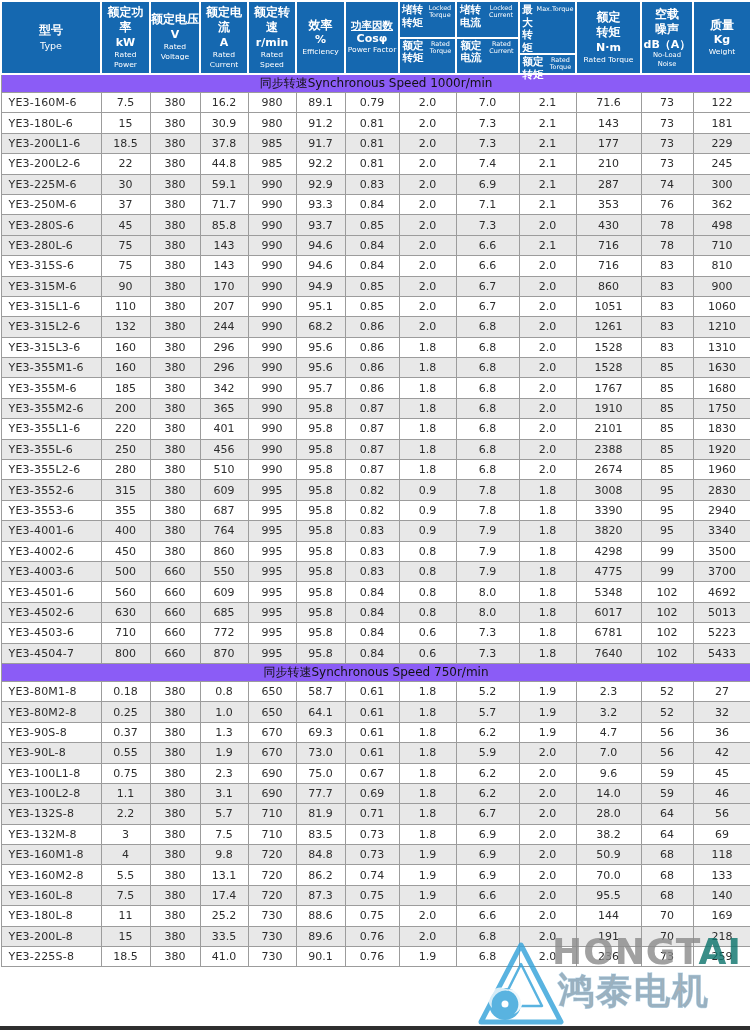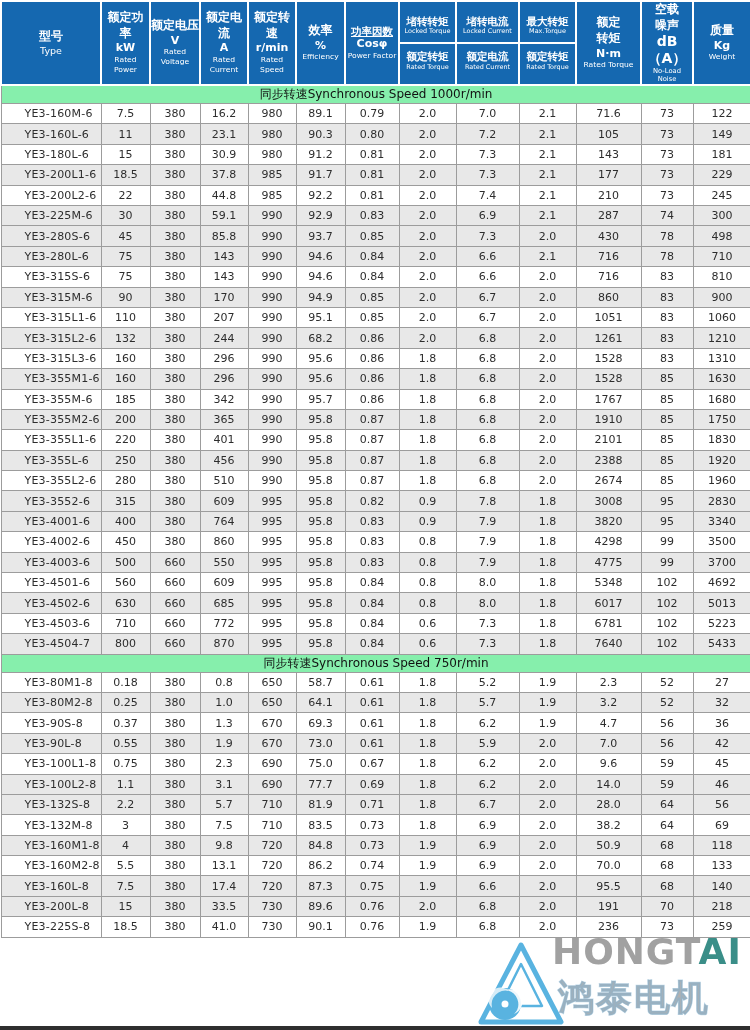--- a/index.html
+++ b/index.html
@@ -8,43 +8,43 @@
   table { border-collapse:collapse; table-layout:fixed; width:750px; }
   
   thead th { background:#1568b0; color:#fff; border:2px solid #ffffff; padding:0;
              vertical-align:middle; font-weight:bold; }
   thead tr { height:73px; }
   .hz  { font-size:12px; font-weight:bold; line-height:1.3; }
   .hu  { font-size:11px; font-weight:bold; line-height:1.25; }
   .he  { font-size:8px;  font-weight:normal; line-height:1.3; transform:scale(.95); }
   .he-type { font-size:10px; font-weight:normal; }
   .hz-sm { font-size:10.5px; font-weight:bold; line-height:1.2;text-decoration:underline; }
-  .hu-sm { font-size:14px; font-weight:bold; line-height:1.2; }
+  .hu-sm { font-size:11px; font-weight:bold; line-height:1.2; }
   .he-sm { font-size:7.5px; font-weight:normal; line-height:1.15; transform:scale(.9); }
   .split { height:69px; display:flex; flex-direction:column; }
-  .sub   { flex:1; display:flex; flex-direction:column; justify-content:center; }
+  .sub   { flex:1; display:flex; flex-direction:row; justify-content:center; }
   .sub.top { border-bottom:2px solid #ffffff; }
   .sub .szh { font-size:10.5px; font-weight:bold; line-height:1.2; }
   .sub .sen { font-size:7px; font-weight:normal; line-height:1.2; transform:scale(.92); }
   
   tbody td { border:1px solid #9c9c9c; background:#fff; }
   tr.section-row td { height:15px; text-align:center; font-size:12px; color:#111;
-                      background:#86efac; padding:0; }
+                      background:#8b5cf6; padding:0; }
   tr.data-row td { height:19.4px; font-size:11px; text-align:center; color:#2d2d2d;
                    padding:0; line-height:1; }
-  tr.data-row td.type-cell { text-align:left; padding-left:23px; letter-spacing:0.2px; }
+  tr.data-row td.type-cell { text-align:left; padding-left:7px; letter-spacing:0.2px; }
   tr.data-row.alt td { background:#e8e8e8; }
   
   .watermark { position:absolute; left:476px; top:922px; width:262px; height:108px;
                opacity:.82; pointer-events:none; z-index:5; }
   .wm-tri { position:absolute; left:2px; top:20px; }
   .wm-en { position:absolute; left:76px; top:12px; font-size:36px; font-weight:bold;
            color:#8d8d8d; letter-spacing:1px; line-height:1; }
   .wm-en .blue { color:#0f766e;margin-top:20px; }
-  .wm-zh { position:absolute; left:82px; top:58px; font-size:36px; font-weight:bold;
+  .wm-zh { position:absolute; left:82px; top:51px; font-size:36px; font-weight:bold;
            color:rgba(143,143,143,.85); letter-spacing:2px; line-height:1;
            -webkit-text-stroke:1px rgba(90,160,205,.45); }
   .bottom-bar { position:absolute; left:0; bottom:0; width:750px; height:4px;
                 background:#2e2e2e; z-index:6; }
 </style>
 </head>
 <body>
 
 <div id="page">
   <table>
@@ -167,35 +167,20 @@
           <td class="num-cell">980</td>
           <td class="num-cell">89.1</td>
           <td class="num-cell">0.79</td>
           <td class="num-cell">2.0</td>
           <td class="num-cell">7.0</td>
           <td class="num-cell">2.1</td>
           <td class="num-cell">71.6</td>
           <td class="num-cell">73</td>
           <td class="num-cell">122</td>
         </tr>
-        <tr class="data-row alt">
-          <td class="type-cell">YE3-160L-6</td>
-          <td class="num-cell">11</td>
-          <td class="num-cell">380</td>
-          <td class="num-cell">23.1</td>
-          <td class="num-cell">980</td>
-          <td class="num-cell">90.3</td>
-          <td class="num-cell">0.80</td>
-          <td class="num-cell">2.0</td>
-          <td class="num-cell">7.2</td>
-          <td class="num-cell">2.1</td>
-          <td class="num-cell">105</td>
-          <td class="num-cell">73</td>
-          <td class="num-cell">149</td>
-        </tr>
         <tr class="data-row">
           <td class="type-cell">YE3-180L-6</td>
           <td class="num-cell">15</td>
           <td class="num-cell">380</td>
           <td class="num-cell">30.9</td>
           <td class="num-cell">980</td>
           <td class="num-cell">91.2</td>
           <td class="num-cell">0.81</td>
           <td class="num-cell">2.0</td>
           <td class="num-cell">7.3</td>
@@ -242,20 +227,35 @@
           <td class="num-cell">990</td>
           <td class="num-cell">92.9</td>
           <td class="num-cell">0.83</td>
           <td class="num-cell">2.0</td>
           <td class="num-cell">6.9</td>
           <td class="num-cell">2.1</td>
           <td class="num-cell">287</td>
           <td class="num-cell">74</td>
           <td class="num-cell">300</td>
         </tr>
+        <tr class="data-row">
+          <td class="type-cell">YE3-250M-6</td>
+          <td class="num-cell">37</td>
+          <td class="num-cell">380</td>
+          <td class="num-cell">71.7</td>
+          <td class="num-cell">990</td>
+          <td class="num-cell">93.3</td>
+          <td class="num-cell">0.84</td>
+          <td class="num-cell">2.0</td>
+          <td class="num-cell">7.1</td>
+          <td class="num-cell">2.1</td>
+          <td class="num-cell">353</td>
+          <td class="num-cell">76</td>
+          <td class="num-cell">362</td>
+        </tr>
         <tr class="data-row alt">
           <td class="type-cell">YE3-280S-6</td>
           <td class="num-cell">45</td>
           <td class="num-cell">380</td>
           <td class="num-cell">85.8</td>
           <td class="num-cell">990</td>
           <td class="num-cell">93.7</td>
           <td class="num-cell">0.85</td>
           <td class="num-cell">2.0</td>
           <td class="num-cell">7.3</td>
@@ -451,20 +451,35 @@
           <td class="num-cell">609</td>
           <td class="num-cell">995</td>
           <td class="num-cell">95.8</td>
           <td class="num-cell">0.82</td>
           <td class="num-cell">0.9</td>
           <td class="num-cell">7.8</td>
           <td class="num-cell">1.8</td>
           <td class="num-cell">3008</td>
           <td class="num-cell">95</td>
           <td class="num-cell">2830</td>
+        </tr>
+        <tr class="data-row">
+          <td class="type-cell">YE3-3553-6</td>
+          <td class="num-cell">355</td>
+          <td class="num-cell">380</td>
+          <td class="num-cell">687</td>
+          <td class="num-cell">995</td>
+          <td class="num-cell">95.8</td>
+          <td class="num-cell">0.82</td>
+          <td class="num-cell">0.9</td>
+          <td class="num-cell">7.8</td>
+          <td class="num-cell">1.8</td>
+          <td class="num-cell">3390</td>
+          <td class="num-cell">95</td>
+          <td class="num-cell">2940</td>
         </tr>
         <tr class="data-row alt">
           <td class="type-cell">YE3-4001-6</td>
           <td class="num-cell">400</td>
           <td class="num-cell">380</td>
           <td class="num-cell">764</td>
           <td class="num-cell">995</td>
           <td class="num-cell">95.8</td>
           <td class="num-cell">0.83</td>
           <td class="num-cell">0.9</td>
@@ -724,20 +739,35 @@
           <td class="num-cell">17.4</td>
           <td class="num-cell">720</td>
           <td class="num-cell">87.3</td>
           <td class="num-cell">0.75</td>
           <td class="num-cell">1.9</td>
           <td class="num-cell">6.6</td>
           <td class="num-cell">2.0</td>
           <td class="num-cell">95.5</td>
           <td class="num-cell">68</td>
           <td class="num-cell">140</td>
+        </tr>
+        <tr class="data-row">
+          <td class="type-cell">YE3-180L-8</td>
+          <td class="num-cell">11</td>
+          <td class="num-cell">380</td>
+          <td class="num-cell">25.2</td>
+          <td class="num-cell">730</td>
+          <td class="num-cell">88.6</td>
+          <td class="num-cell">0.75</td>
+          <td class="num-cell">2.0</td>
+          <td class="num-cell">6.6</td>
+          <td class="num-cell">2.0</td>
+          <td class="num-cell">144</td>
+          <td class="num-cell">70</td>
+          <td class="num-cell">169</td>
         </tr>
         <tr class="data-row alt">
           <td class="type-cell">YE3-200L-8</td>
           <td class="num-cell">15</td>
           <td class="num-cell">380</td>
           <td class="num-cell">33.5</td>
           <td class="num-cell">730</td>
           <td class="num-cell">89.6</td>
           <td class="num-cell">0.76</td>
           <td class="num-cell">2.0</td>

